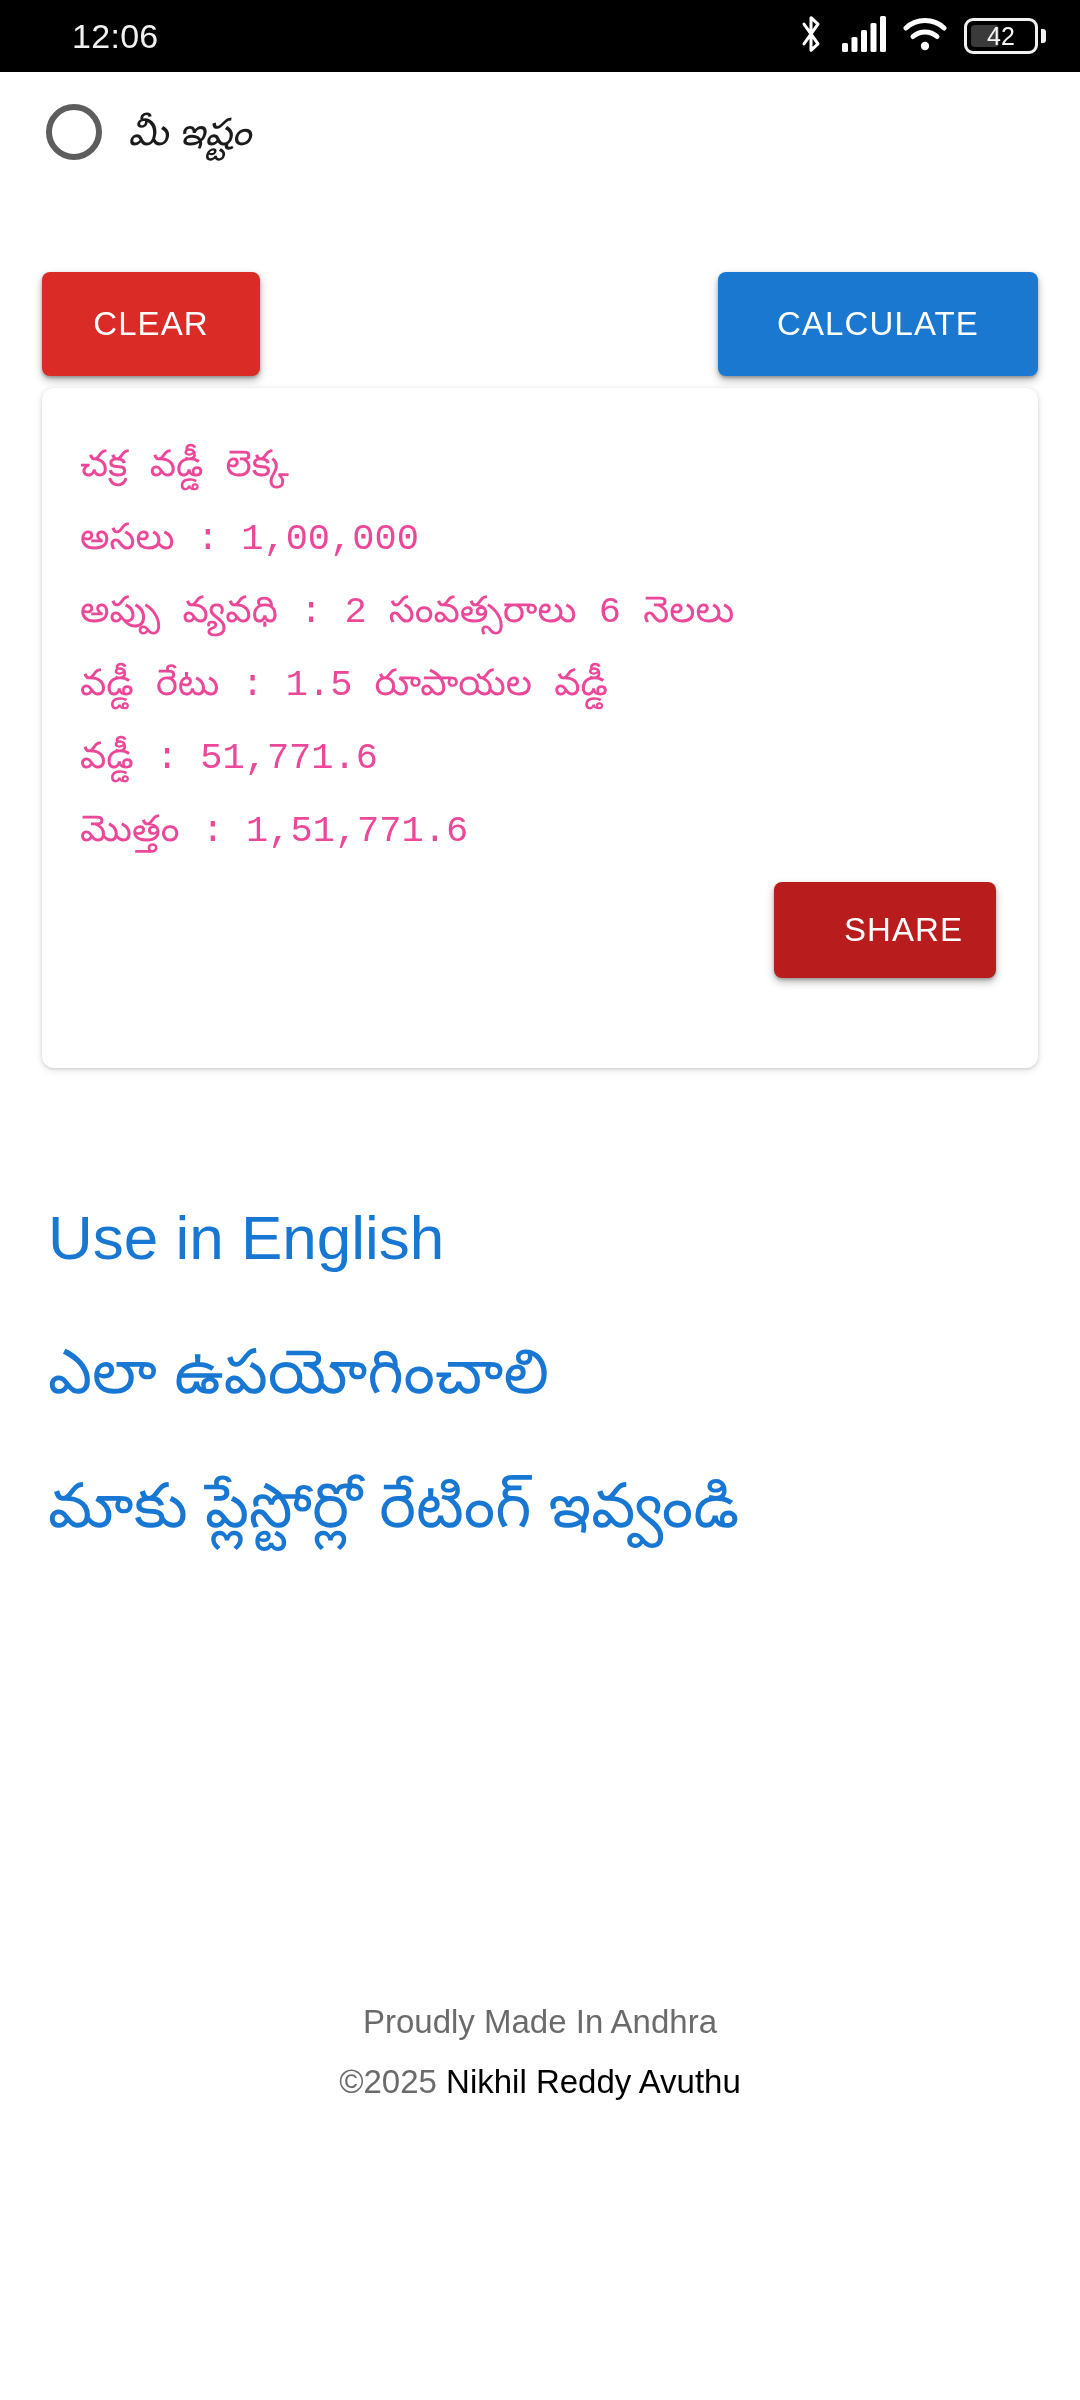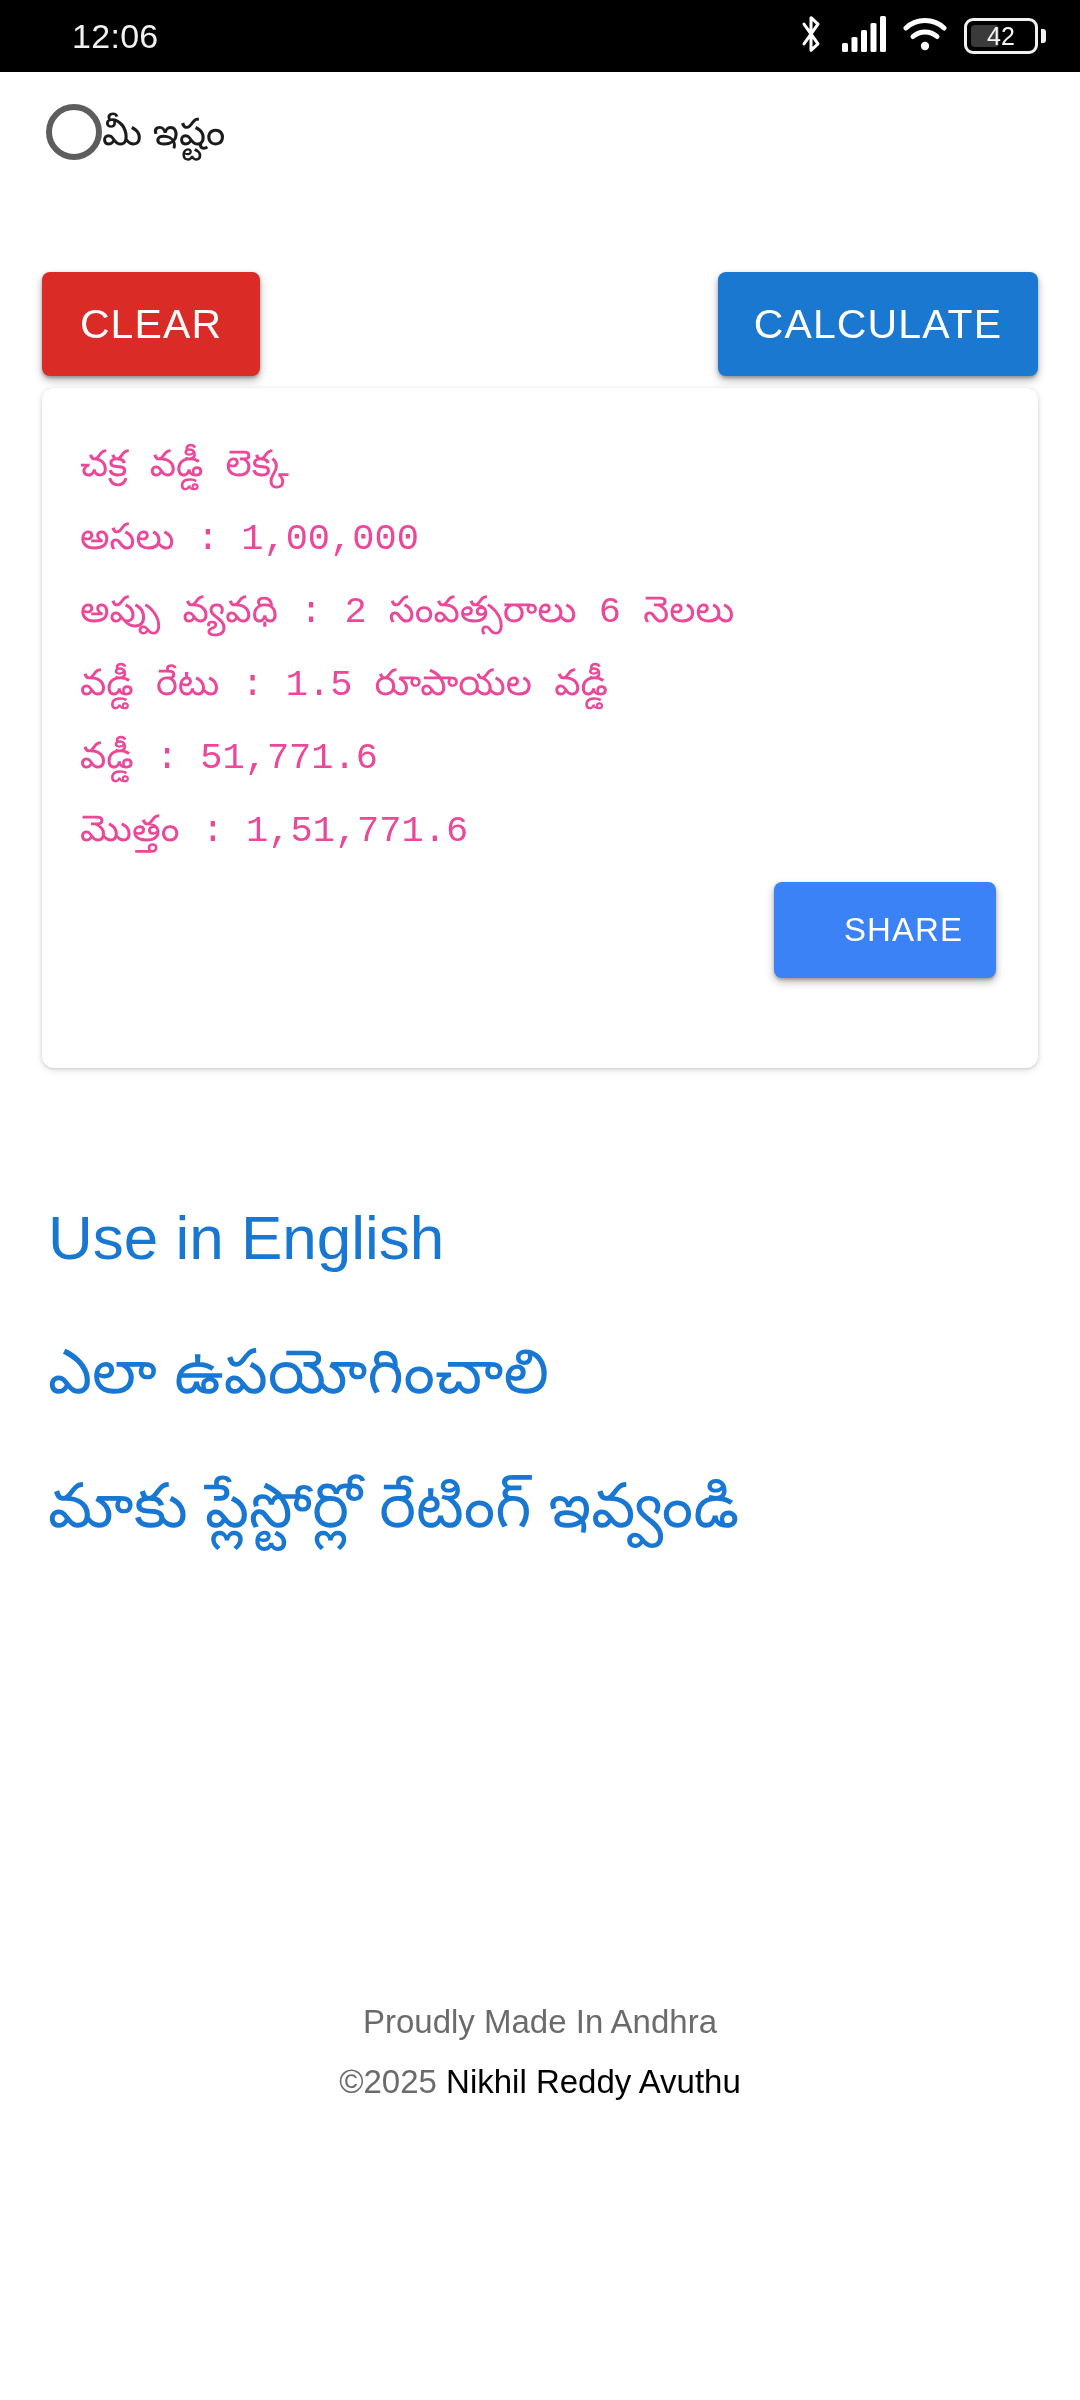--- a/index.html
+++ b/index.html
@@ -52,42 +52,43 @@
   
   .content{
     position:absolute; top:72px; left:0;
     width:1080px; height:2328px;
     background:#ffffff;
   }
 
   
   .radio-row{
     position:absolute; top:28px; left:46px;
-    display:flex; align-items:center; 
+    display:flex; align-items:center; gap:26px;
     height:64px;
+    font-style:italic;
   }
   .radio-circle{
     width:56px; height:56px; border-radius:50%;
     border:6px solid #5d5d5d; background:#ffffff;
     flex:none;
   }
   .radio-label{
     font-size:38px; color:#1b1b1b; line-height:1;
     font-family:"Liberation Sans", sans-serif;
   }
 
   
   .btn-row{
     position:absolute; top:124px; left:0; width:1080px;
     height:110px;
   }
   .btn{
     position:absolute; top:76px;
     border:none; border-radius:8px;
-    color:#ffffff; font-size:41px; letter-spacing:1.1px;
+    color:#ffffff; font-size:33px; letter-spacing:1.1px;
     font-family:"Liberation Sans", sans-serif;
     cursor:pointer;
     box-shadow:0 4px 8px rgba(0,0,0,.30), 0 2px 3px rgba(0,0,0,.22);
     display:flex; align-items:center; justify-content:center;
   }
   .btn-clear{
     left:42px; width:218px; height:104px;
     background:#DB2B27;
   }
   .btn-calculate{
@@ -107,21 +108,21 @@
     position:absolute; top:42px; left:38px; right:38px;
   }
   .card-line{
     font-size:37px; color:#ec4899;
     line-height:73px; white-space:nowrap;
     font-family:Liberation Mono, monospace;
   }
   .btn-share{
     position:absolute; right:42px; bottom:90px;
     width:222px; height:96px;
-    background:#3b82f6; border:none; border-radius:8px;
+    background:#b91c1c; border:none; border-radius:8px;
     color:#ffffff; font-size:33px; letter-spacing:1.1px;
     font-family:"Liberation Sans", sans-serif;
     box-shadow:0 4px 8px rgba(0,0,0,.28), 0 2px 3px rgba(0,0,0,.20);
     display:flex; align-items:center; justify-content:center;
     cursor:pointer;
     padding-left:37px;
   }
 
   
   .links{

